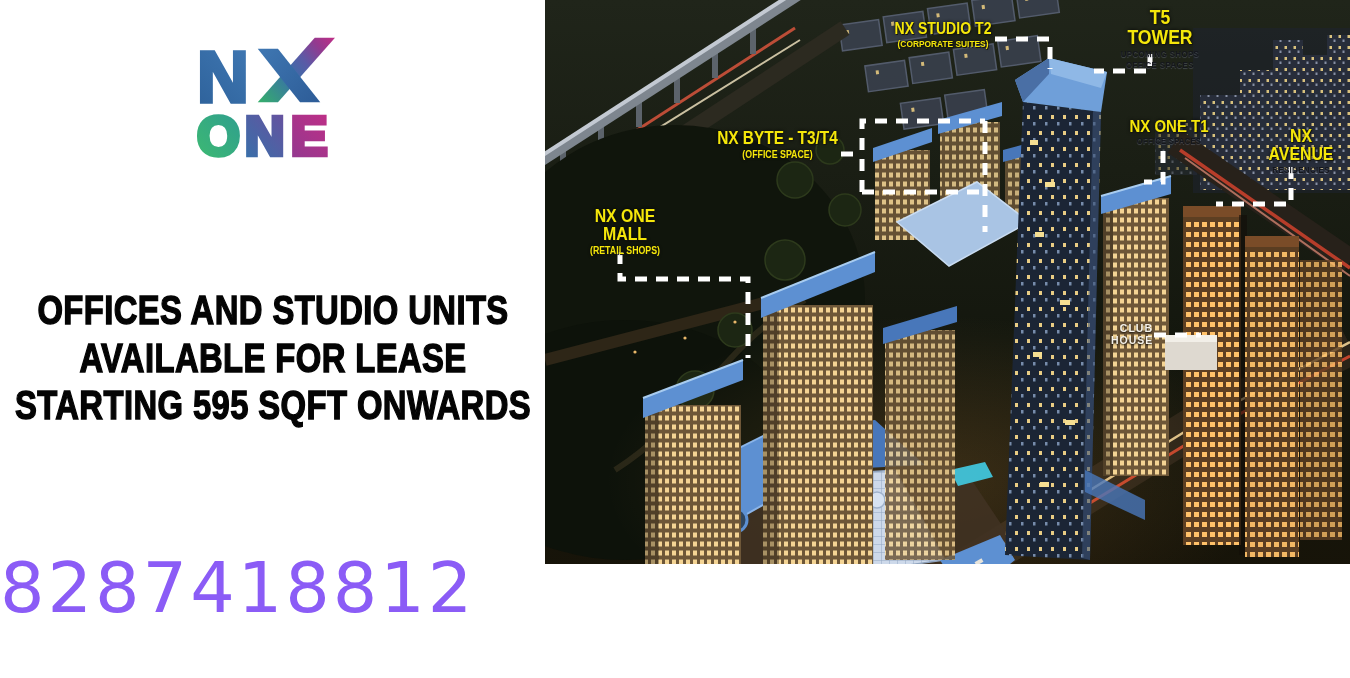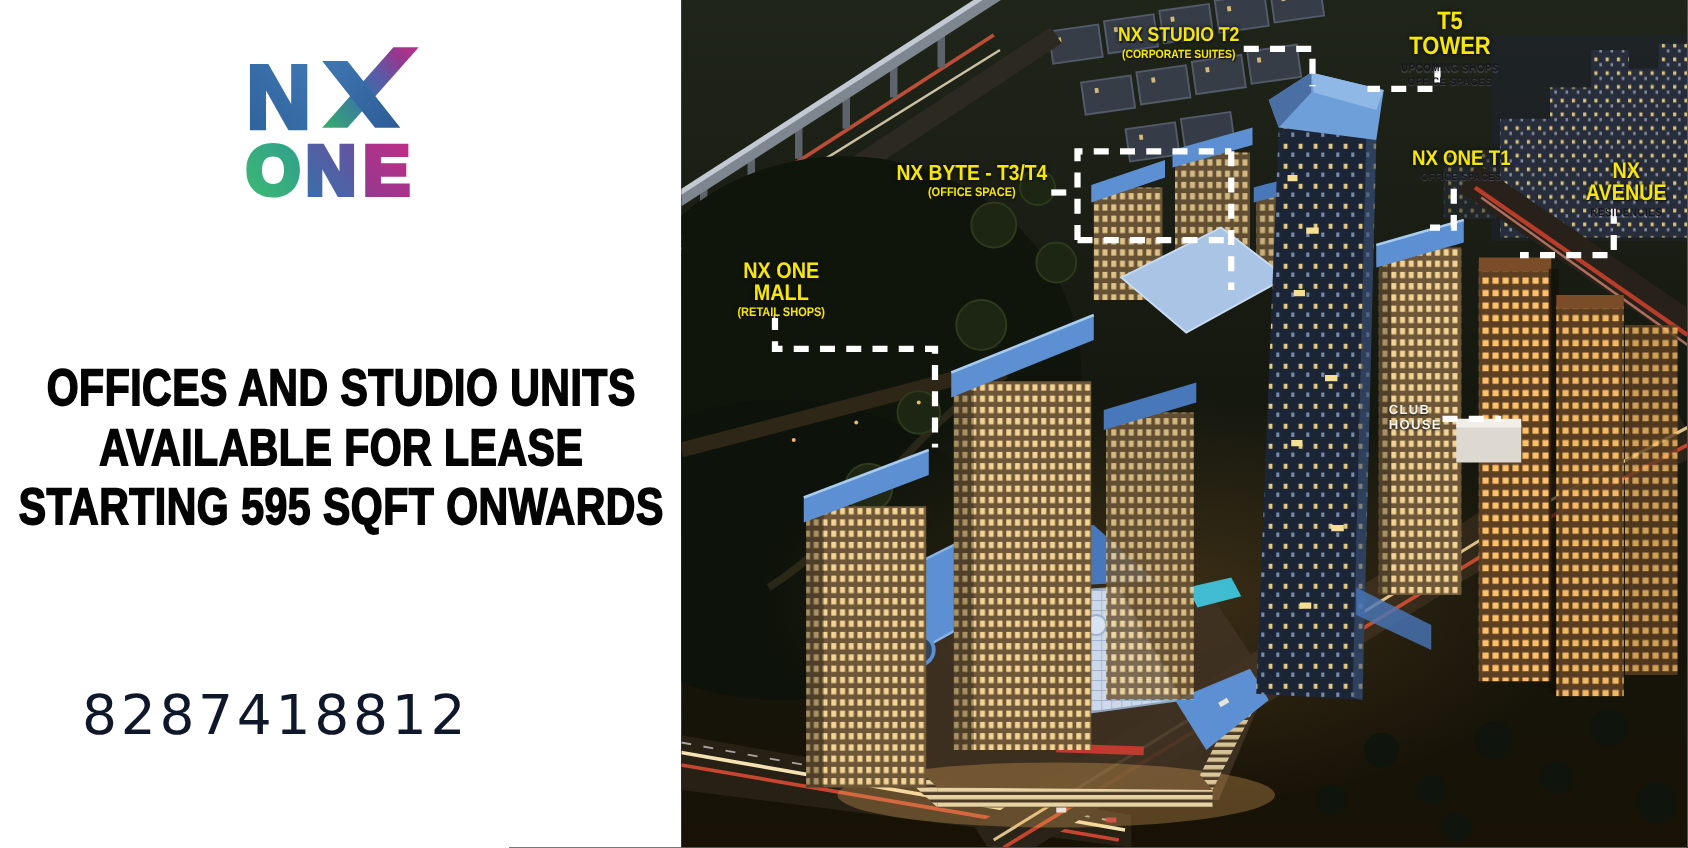--- a/index.html
+++ b/index.html
@@ -10,35 +10,35 @@
   
   #left{position:absolute;left:0;top:0;width:545px;height:678px;background:#ffffff;}
   .logo{position:absolute;left:197px;top:34px;width:138px;height:128px;}
   .headline{position:absolute;top:287px;left:50%;width:700px;margin-left:-350px;
             transform:scaleX(.80);transform-origin:center top;text-align:center;
             font-weight:900;font-size:41px;line-height:1.16;color:#040404;
             -webkit-text-stroke:1.4px #040404;letter-spacing:.5px;}
   .contact{position:absolute;top:512px;left:0;width:545px;text-align:center;
            font-size:28px;color:#161616;letter-spacing:.3px;}
   .phone{position:absolute;top:547px;left:0;width:441px;text-align:center;
-         font-family:"DejaVu Sans",sans-serif;font-size:44px;color:#0f172a;letter-spacing:3px;}
+         font-family:"DejaVu Sans",sans-serif;font-size:70px;color:#8b5cf6;letter-spacing:3px;}
 
   
-  #scene{position:absolute;left:545px;top:0;width:805px;height:678px;background:#14160e;overflow:hidden;}
+  #scene{position:absolute;left:545px;top:0;width:805px;height:564px;background:#14160e;overflow:hidden;}
   #scene svg.bg{position:absolute;inset:0;}
   #callouts{position:absolute;inset:0;pointer-events:none;}
 
   .lbl{position:absolute;text-align:center;transform:scaleX(.88);transform-origin:center top;
        color:#f5e70a;font-weight:800;line-height:1.02;}
   .lt{text-shadow:1px 1px 0 #15150f, 0 0 4px rgba(0,0,0,.95);}
   .ls{font-size:10px;margin-top:2px;text-shadow:1px 1px 0 #15150f,0 0 3px rgba(0,0,0,.9);}
   .lsd{color:#15171d;font-weight:700;font-size:9px;letter-spacing:.4px;margin-top:2px;
        text-shadow:0 1px 1px rgba(115,122,140,.45);}
   .club{position:absolute;color:#f5f2ea;font-weight:700;font-size:10.5px;letter-spacing:1px;
-        line-height:1.15;text-shadow:0 1px 2px rgba(0,0,0,.9);}
+        line-height:1.15;text-align:right;text-shadow:0 1px 2px rgba(0,0,0,.9);}
 </style>
 </head>
 <body>
 
 <div id="ad">
 
   <div id="left">
 
     <svg class="logo" viewBox="0 0 150 135">
       <defs>

